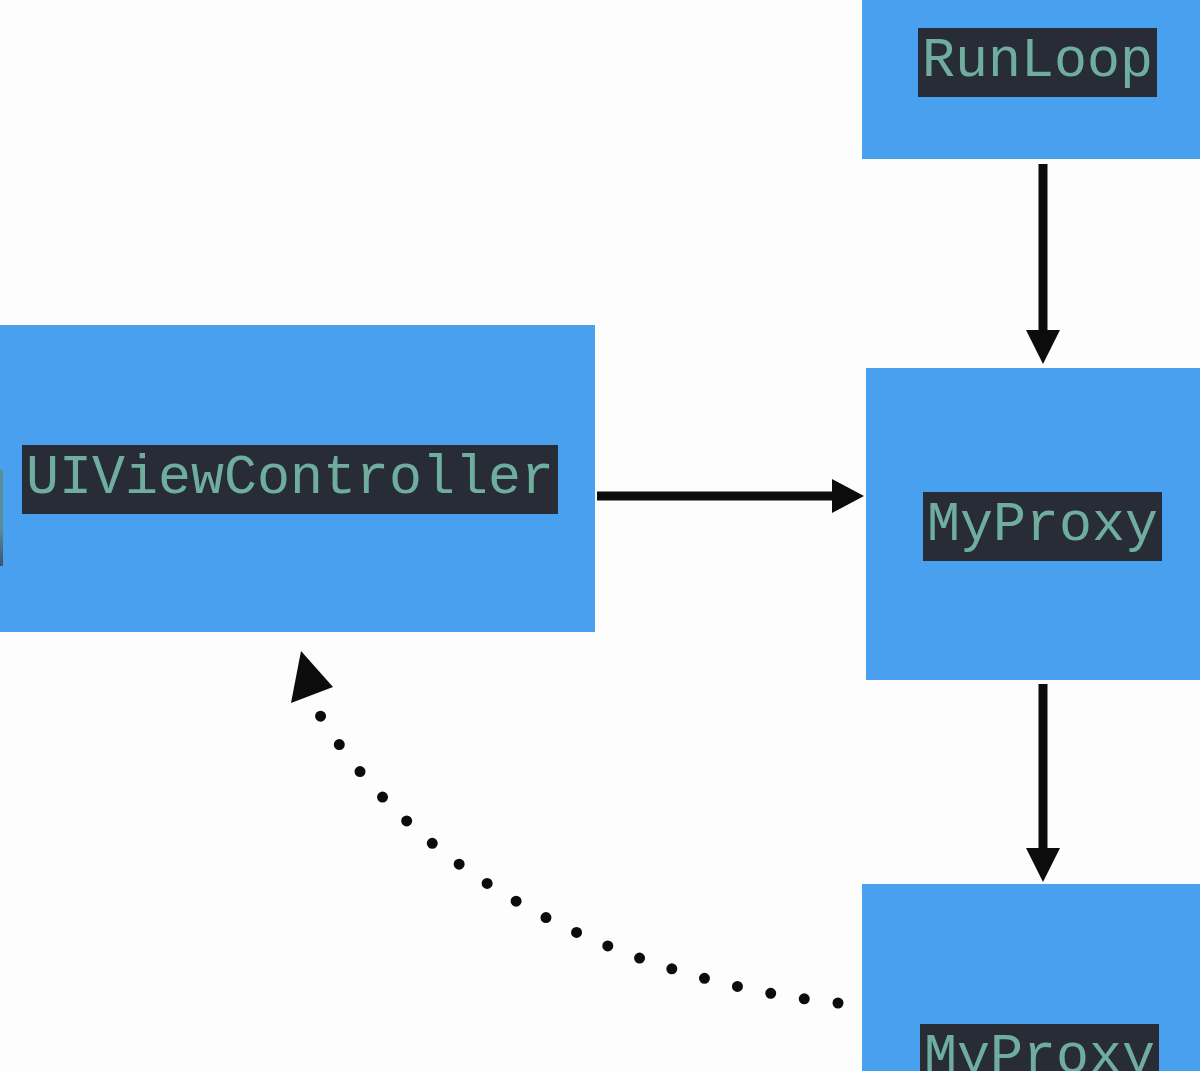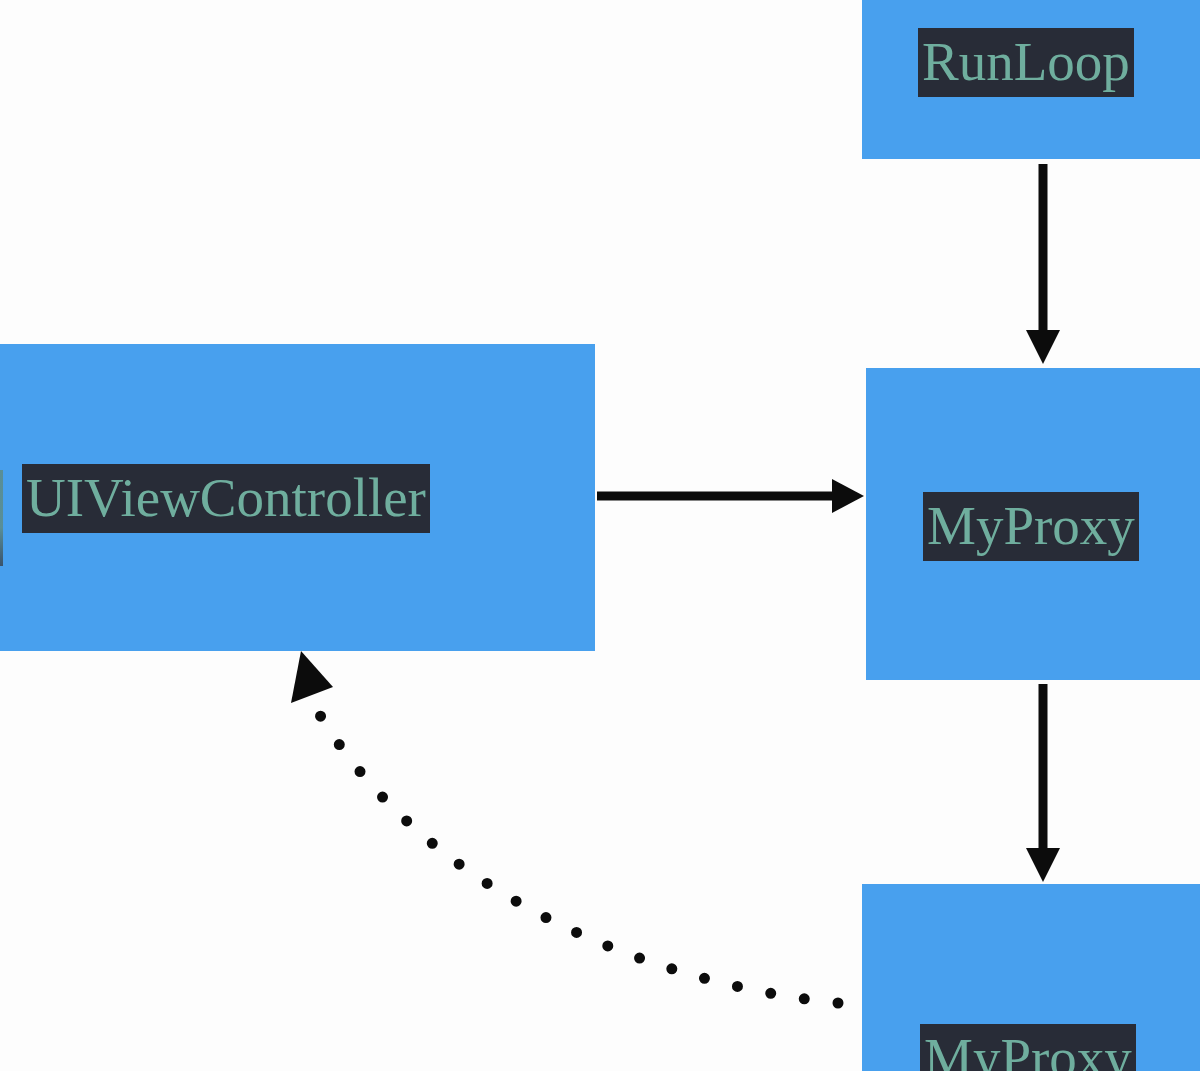--- a/index.html
+++ b/index.html
@@ -20,27 +20,27 @@
     background: var(--color-box, #48a0ee);
   }
   .node-label {
     position: absolute;
     background: var(--color-label-bg, #282c37);
     color: var(--color-label-text, #6fae9e);
     font-size: 55px;
     line-height: 1.18;
     padding: 2px 4px;
     white-space: nowrap;
-    font-family: Liberation Serif, serif;
+    font-family: Liberation Mono, monospace;
   }
   
   #box-runloop      { left: 862px; top: 0;     width: 338px; height: 159px; }
   #label-runloop    { left: 56px;  top: 28px; }
   
-  #box-uivc         { left: 0;     top: 344px; width: 595px; height: 307px; }
+  #box-uivc         { left: 0;     top: 325px; width: 595px; height: 307px; }
   #label-uivc       { left: 22px;  top: 120px; }
   
   #box-nstimer      { left: 866px; top: 368px; width: 334px; height: 312px; }
   #label-nstimer    { left: 57px;  top: 124px; }
   
   #box-myproxy      { left: 862px; top: 884px; width: 338px; height: 187px; }
   #label-myproxy    { left: 58px;  top: 96px; margin-top: 44px; }
 
   #arrow-layer {
     position: absolute;

